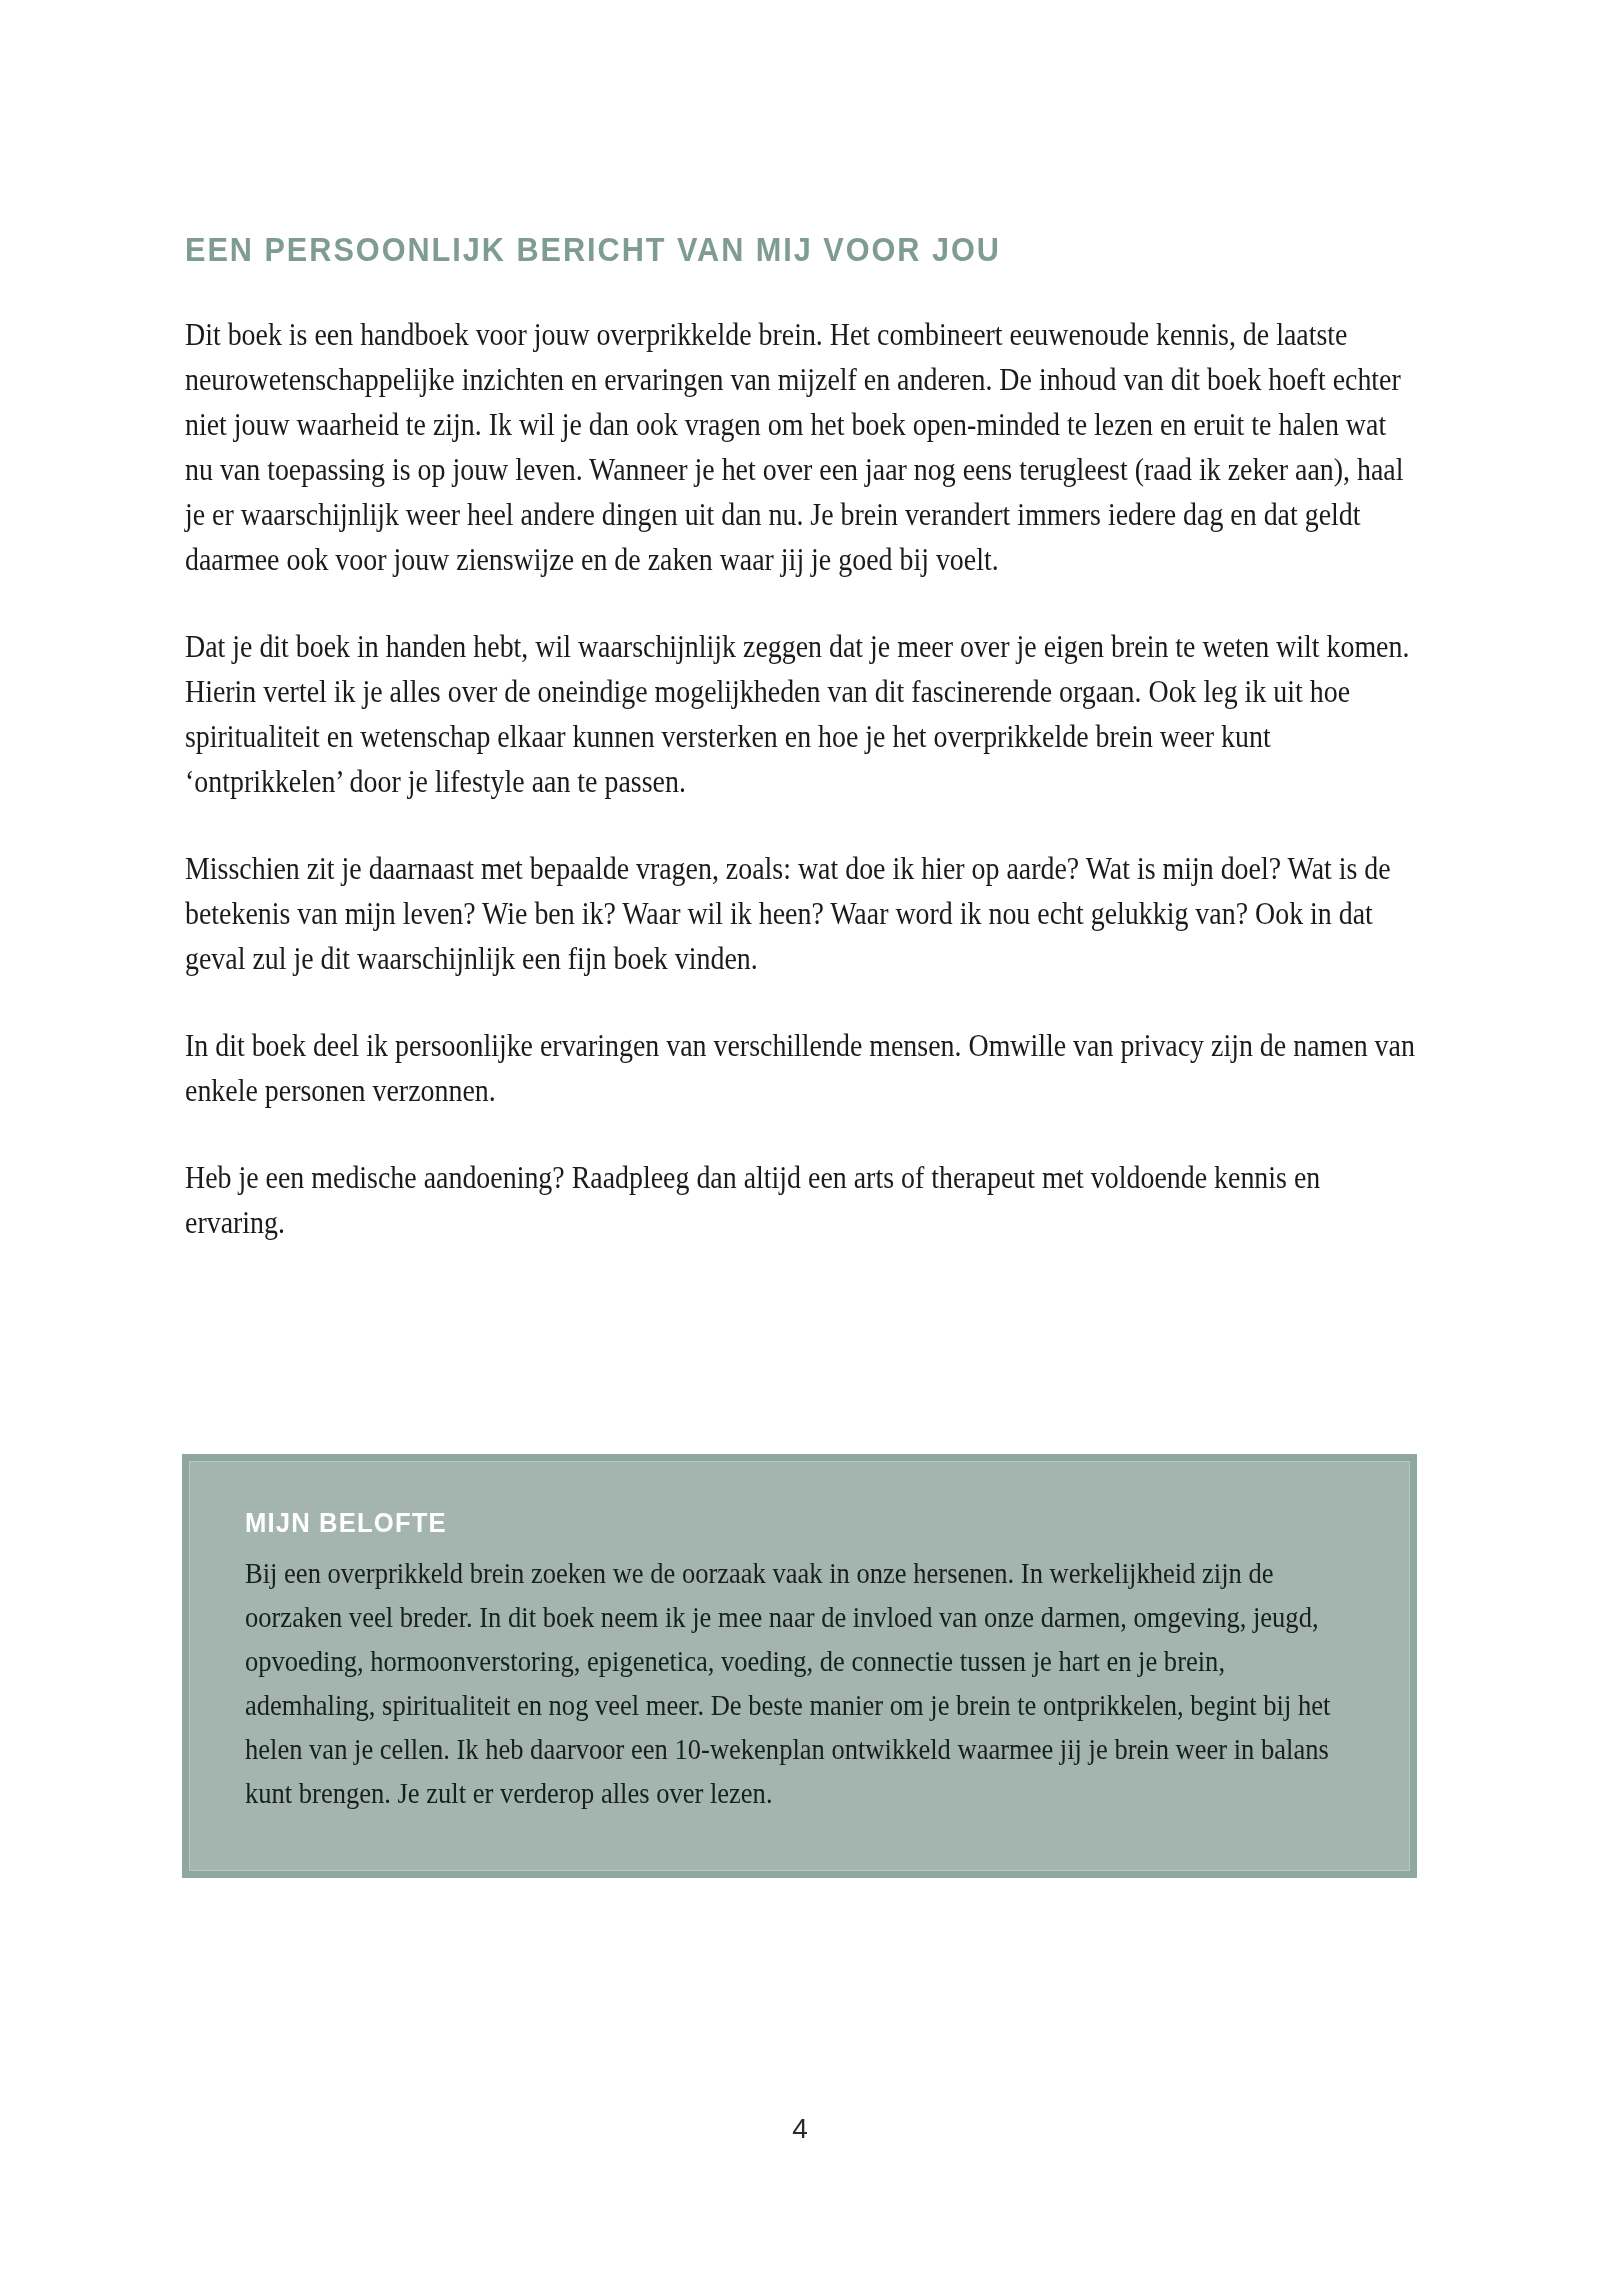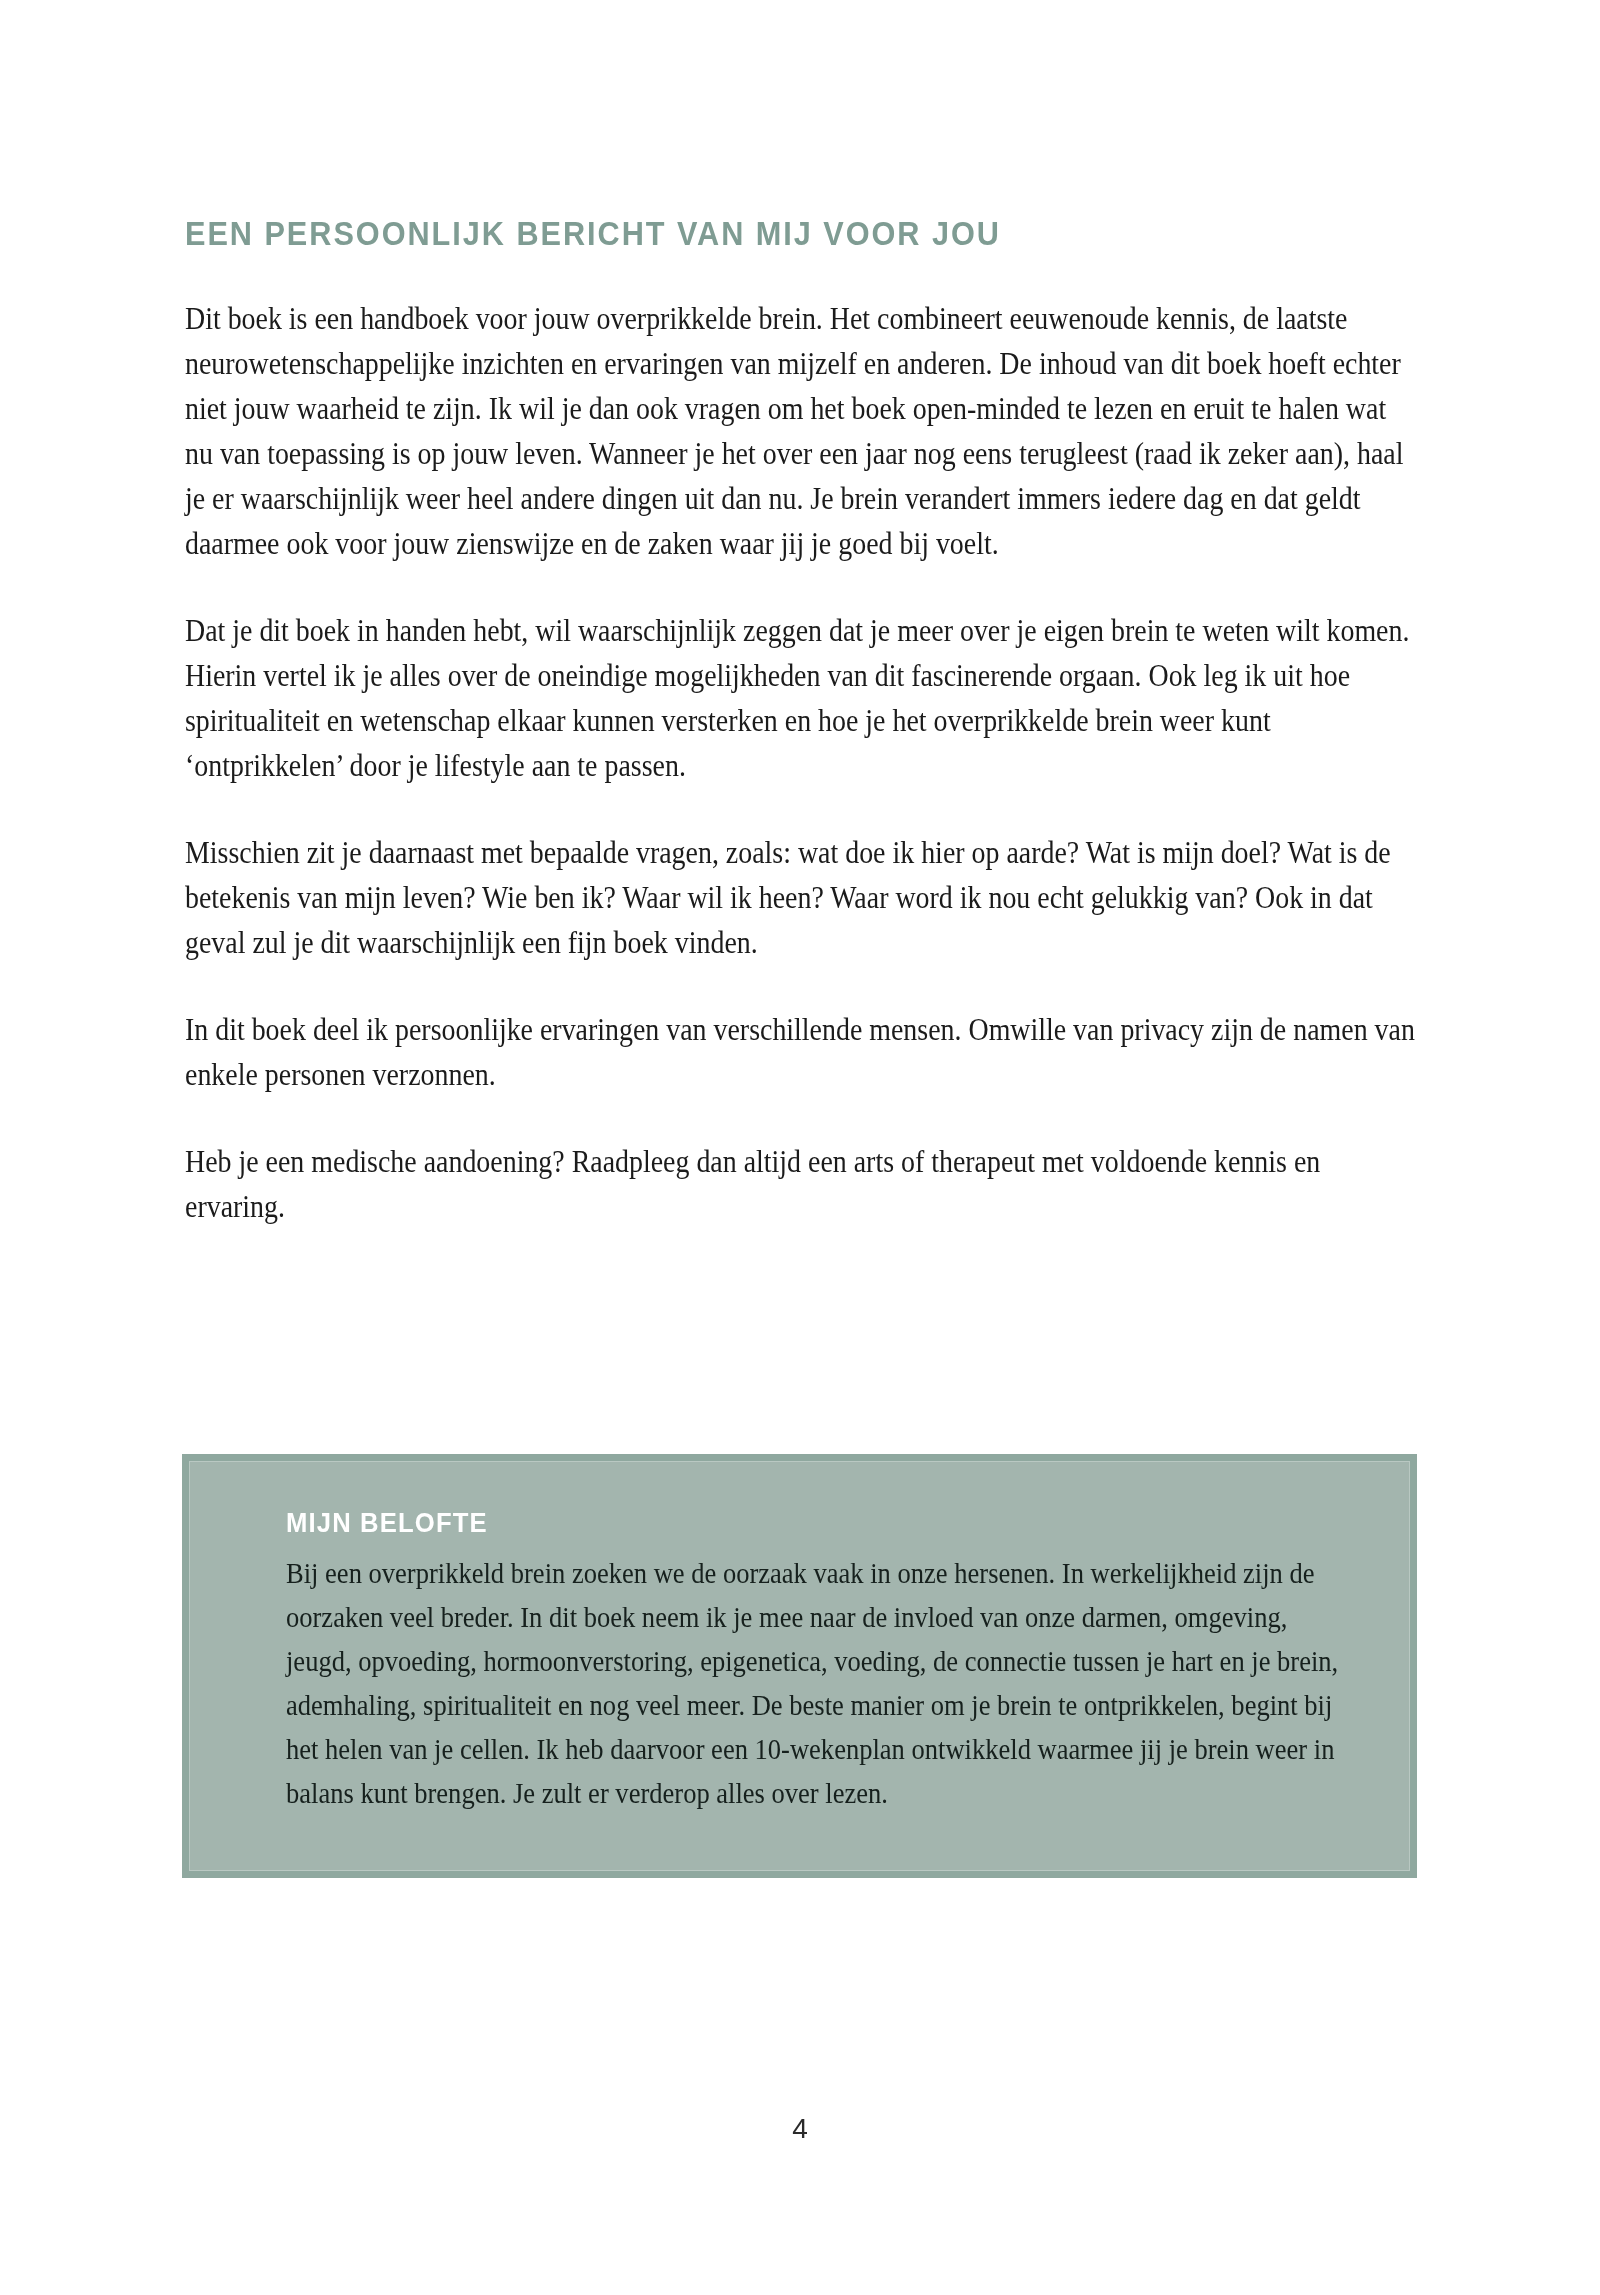--- a/index.html
+++ b/index.html
@@ -19,21 +19,21 @@
     position: absolute;
     inset: 0;
     background: #ffffff;
     overflow: hidden;
   }
 
   
   .content {
     position: absolute;
     left: 185px;
-    top: 2px;
+    top: 18px;
     width: 1231px;
   }
 
   
   .section-heading {
     color: #7f9c93;
     font-family: "Liberation Sans", "DejaVu Sans", sans-serif;
     font-weight: 700;
     font-size: 33px;
     letter-spacing: 2.1px;
@@ -67,21 +67,21 @@
     left: 182px;
     top: 1454px;
     width: 1235px;
     box-sizing: border-box;
     background: #a3b5ae;
     border: 7.3px solid #8fa89f;
     padding: 0;
   }
   .promise-inner {
     border: 1.6px solid #b9c8c2;
-    padding: 45px 57px 55px 96px;
+    padding: 45px 57px 55px 55px;
     box-sizing: border-box;
   }
   .promise-title {
     margin: 0 0 11.4px 0;
     color: #ffffff;
     font-family: "Liberation Sans", "DejaVu Sans", sans-serif;
     font-weight: 700;
     font-size: 27px;
     letter-spacing: 1.2px;
     line-height: 1.2;

